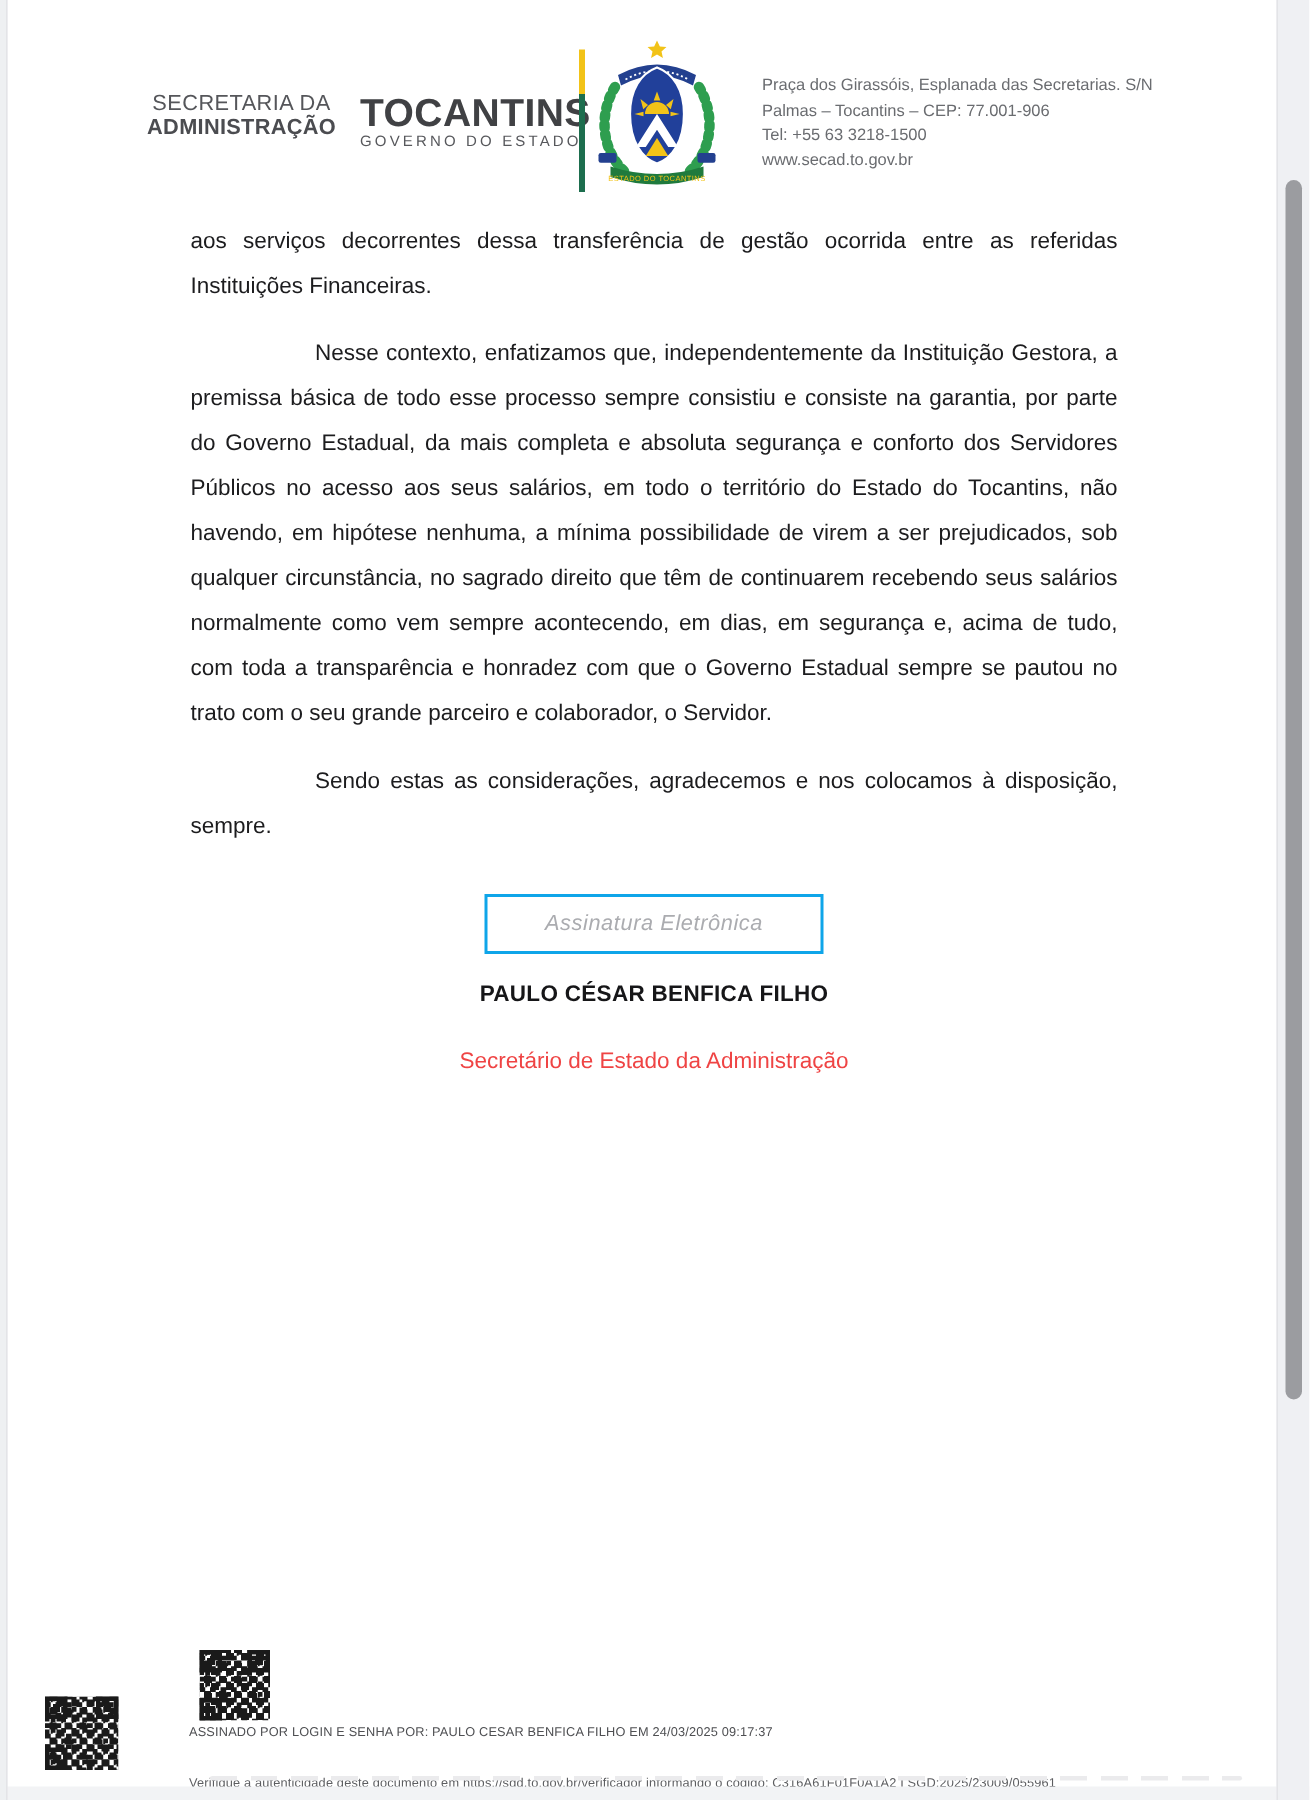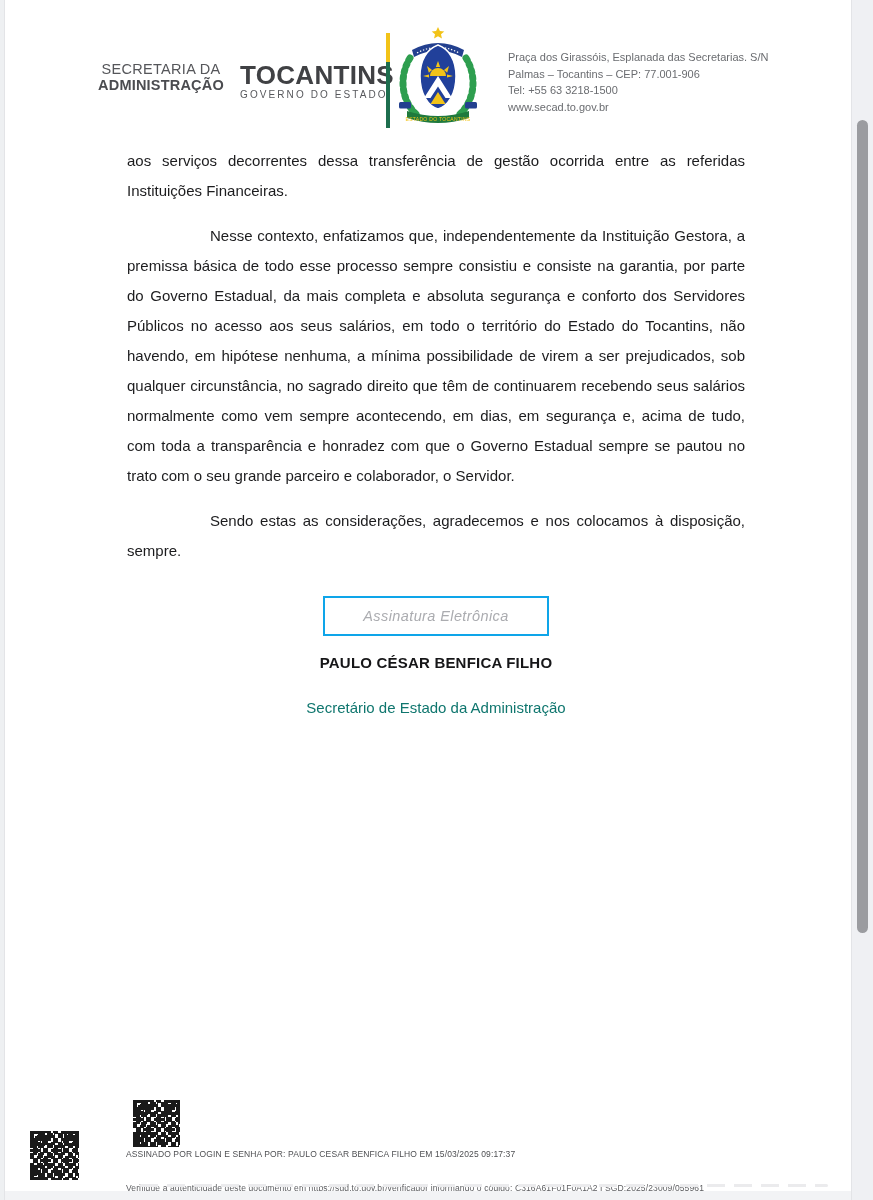--- a/index.html
+++ b/index.html
@@ -32,21 +32,21 @@
   .body-text{position:absolute;left:127px;top:146px;width:618px;
     font-size:15px;line-height:30px;color:#1c1c1e;text-align:justify;}
   .para{margin:0 0 15px 0;}
   .para.indent{text-indent:83px;}
 
   .closing{margin:42px 0 0 78px;text-align:left;}
   .stamp{width:222px;height:36px;margin:30px auto 0;border:2px solid #0ea5e9;
     line-height:36px;text-align:center;font-style:italic;color:#abacb0;
     font-size:14.5px;letter-spacing:0.4px;text-indent:0;}
   .sig-name{margin-top:12px;text-align:center;font-weight:bold;font-size:15px;color:#161618;letter-spacing:0.2px;text-indent:0;}
-  .sig-role{margin-top:15px;text-align:center;font-size:15px;color:#0f766e;text-indent:0;}
+  .sig-role{margin-top:15px;text-align:center;font-size:15px;color:#ef4444;text-indent:0;}
 
   
   .qr{position:absolute;border:3px solid #fff;box-sizing:border-box;
     background:
       conic-gradient(#1a1a1a 25%, transparent 0 50%, #1a1a1a 0 75%, transparent 0) 0 0/7px 7px,
       conic-gradient(#1a1a1a 25%, transparent 0 50%, #1a1a1a 0 75%, transparent 0) 3px 2px/10px 10px,
       #fff;}
   .qr1{left:27px;top:1128px;width:55px;height:55px;}
   .qr2{left:130px;top:1097px;width:53px;height:53px;}
   .finder{position:absolute;width:15px;height:15px;box-sizing:border-box;
@@ -136,21 +136,21 @@
     <span class="finder f-tr"></span>
     <span class="finder f-bl"></span>
   </div>
   <div class="qr qr2">
     <span class="finder f-tl"></span>
     <span class="finder f-tr"></span>
     <span class="finder f-bl"></span>
   </div>
 
   <div class="footer-lines">
-    <div>ASSINADO POR LOGIN E SENHA POR: PAULO CESAR BENFICA FILHO EM 15/03/2025 09:17:37</div>
+    <div>ASSINADO POR LOGIN E SENHA POR: PAULO CESAR BENFICA FILHO EM 24/03/2025 09:17:37</div>
     <div class="footer-line2">Verifique a autenticidade deste documento em https://sgd.to.gov.br/verificador informando o código: C316A61F01F0A1A2 I SGD:2025/23009/055961</div>
   </div>
 
   <div class="ghost-line"></div>
 
   <div class="left-edge"></div>
   <div class="bottom-edge"></div>
   <div class="scroll-track">
     <div class="scroll-thumb"></div>
   </div>

